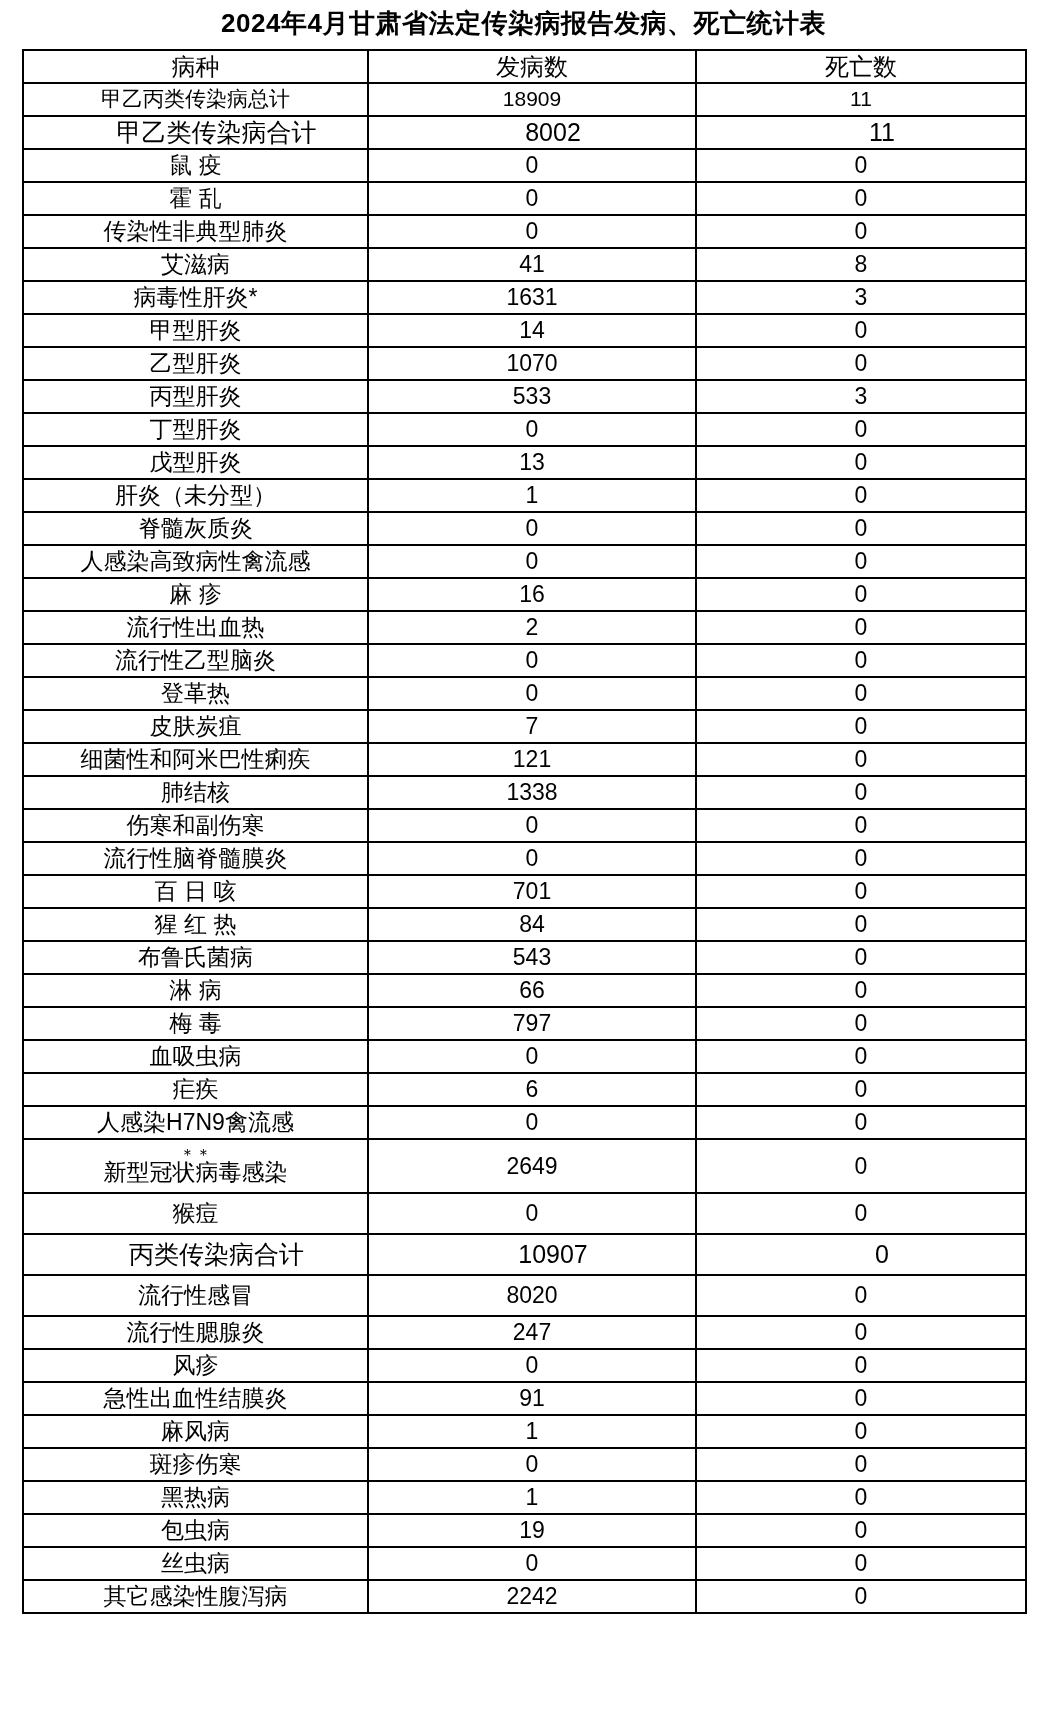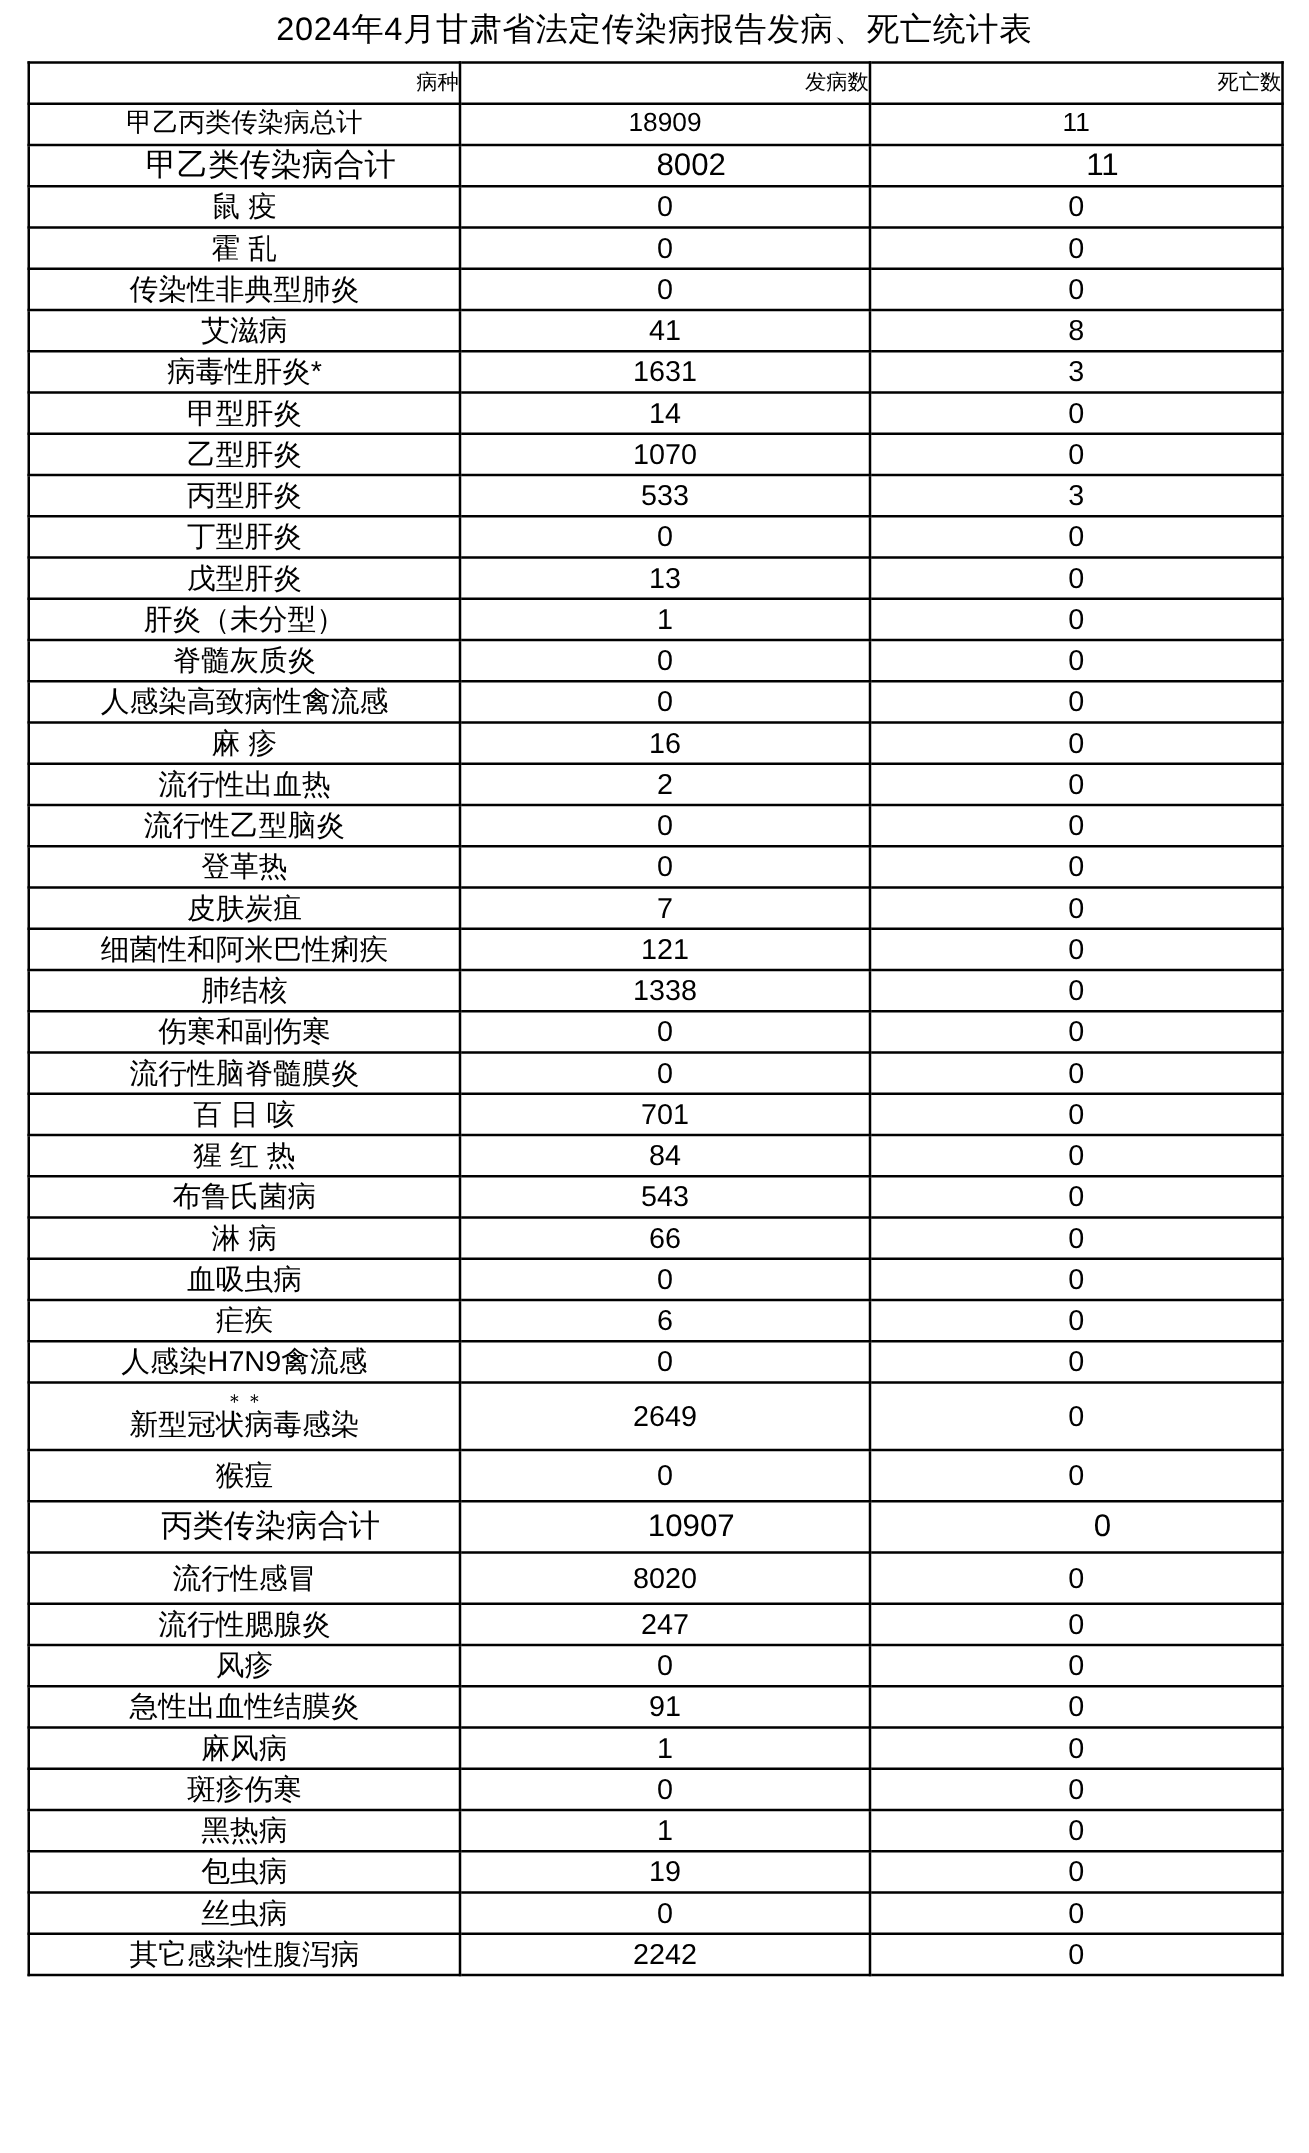--- a/index.html
+++ b/index.html
@@ -15,21 +15,21 @@
     overflow: hidden;
   }
   .page {
     width: 1047px;
     box-sizing: border-box;
     padding: 0 22px;
   }
   .title {
     text-align: center;
     font-size: 26px;
-    font-weight: normal;
+    font-weight: bold;
     letter-spacing: 0.5px;
     padding: 8px 0 10px 0;
     line-height: 1.2;
   }
   table.report {
     border-collapse: collapse;
     width: 1003px;
     table-layout: fixed;
   }
   table.report td, table.report th {
@@ -41,22 +41,21 @@
     line-height: 1.05;
     padding: 2px 0 3px 0;
     height: 26px;
     white-space: nowrap;
   }
   col.c-name { width: 345px; }
   col.c-cases { width: 328px; }
   col.c-deaths { width: 330px; }
 
   tr.header td {
-    font-size: 17px;
-    text-align: right;
+    font-size: 24px;
   }
   tr.total td {
     font-size: 21px;
   }
   tr.subtotal td {
     font-size: 25px;
     padding-left: 42px;
   }
   tr.tall td {
     height: 44px;
@@ -234,20 +233,25 @@
           <td><span class="nm">布鲁氏菌病</span></td>
           <td>543</td>
           <td>0</td>
         </tr>
         <tr class="">
           <td><span class="nm">淋  病</span></td>
           <td>66</td>
           <td>0</td>
         </tr>
         <tr class="">
+          <td><span class="nm">梅  毒</span></td>
+          <td>797</td>
+          <td>0</td>
+        </tr>
+        <tr class="">
           <td><span class="nm">血吸虫病</span></td>
           <td>0</td>
           <td>0</td>
         </tr>
         <tr class="">
           <td><span class="nm">疟疾</span></td>
           <td>6</td>
           <td>0</td>
         </tr>
         <tr class="">

